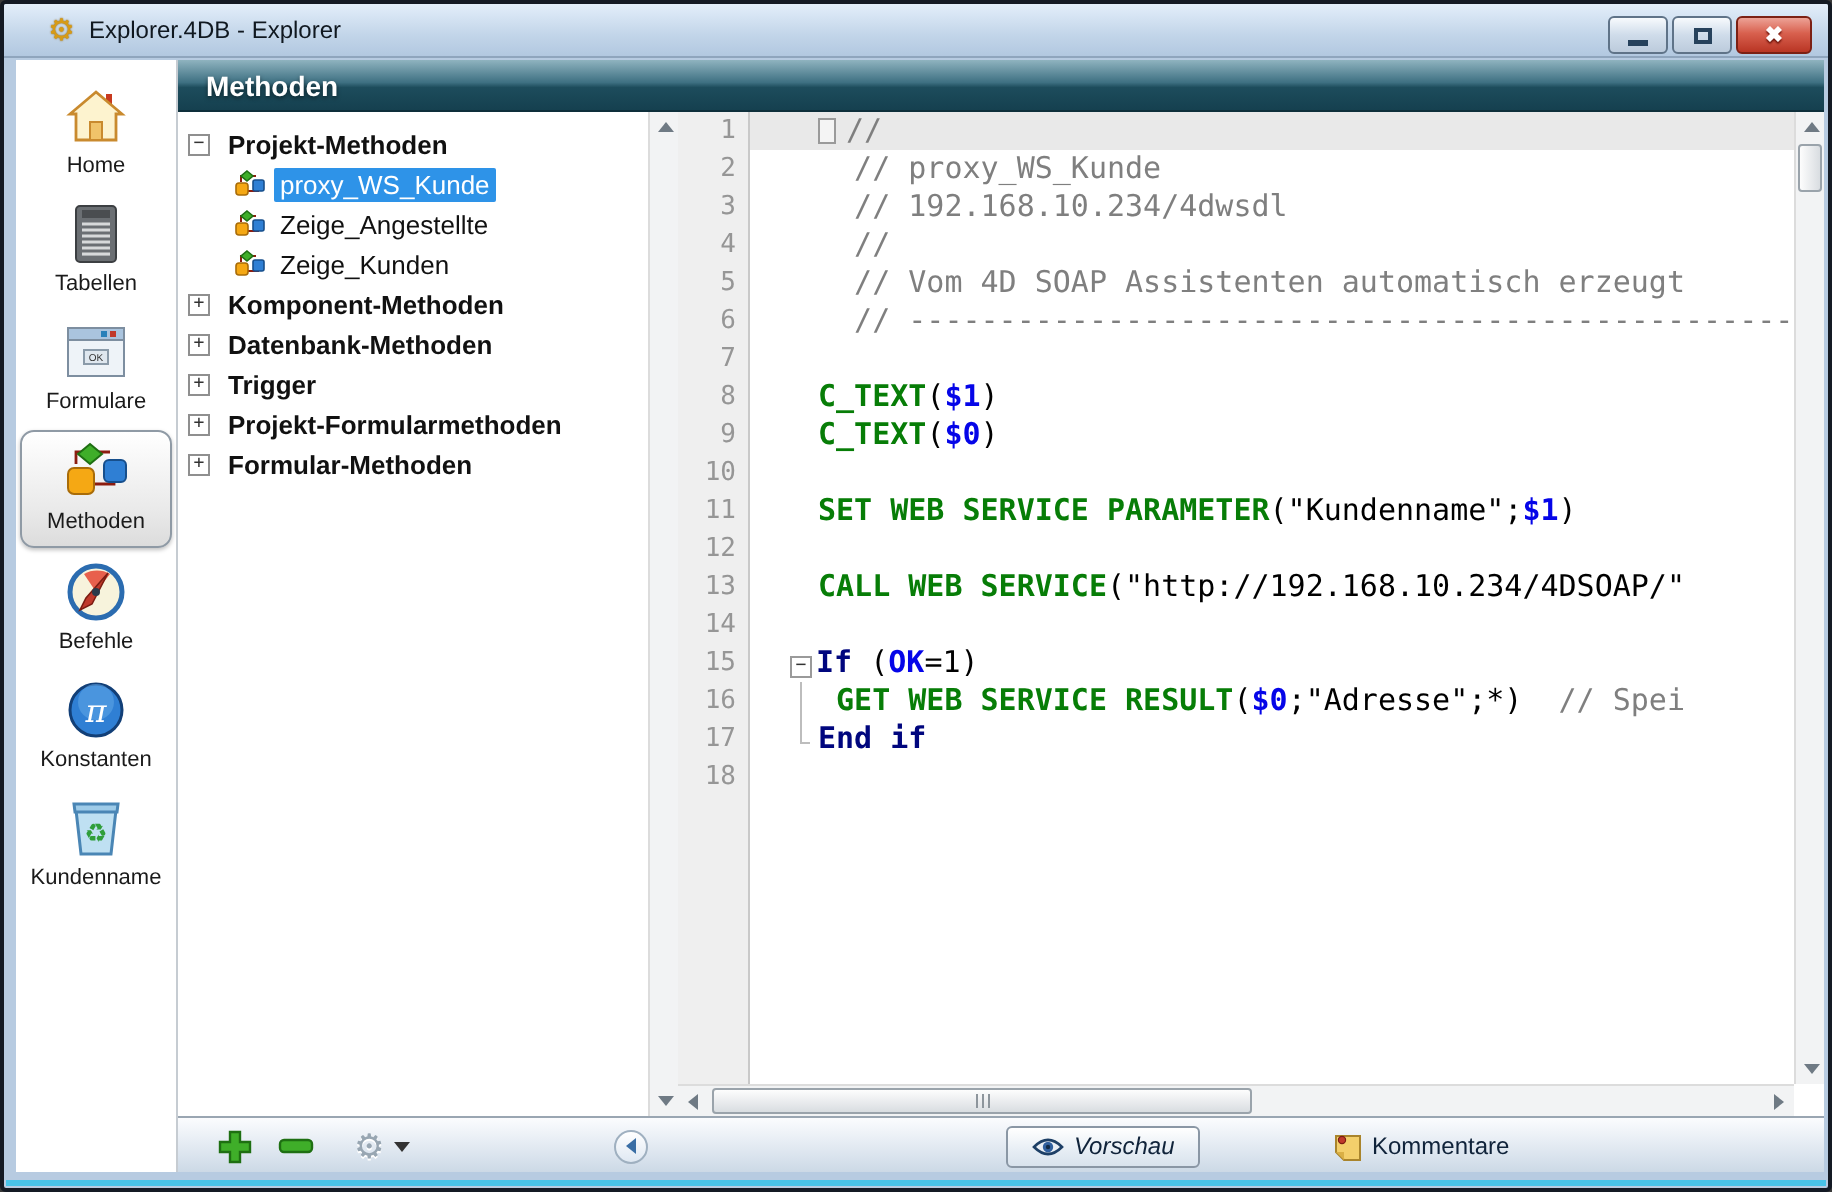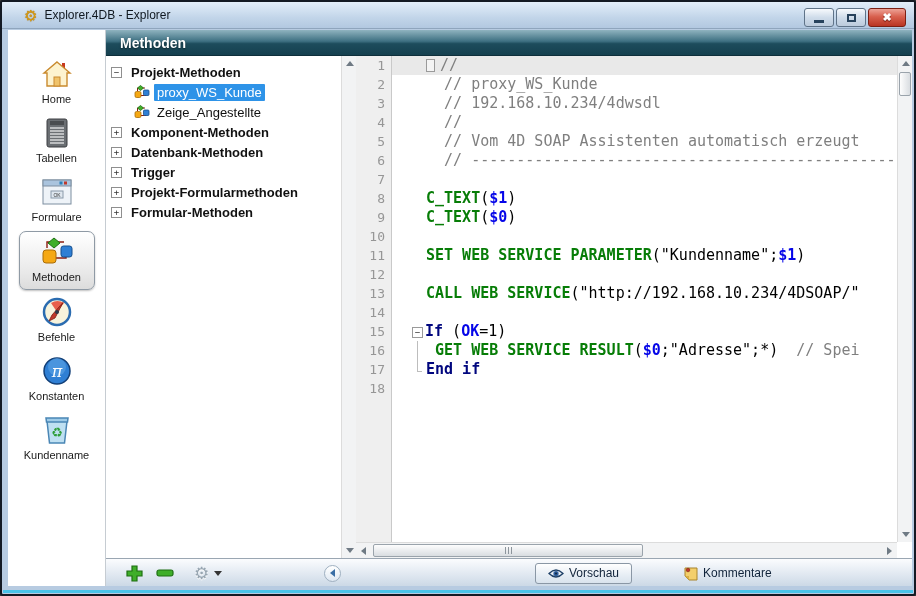--- a/index.html
+++ b/index.html
@@ -15,21 +15,21 @@
   .win-btn{width:30px;height:19px;border:1px solid #5f7388;border-radius:3px;background:linear-gradient(#f7fafd,#cfdcea 50%,#bccbdc);display:flex;align-items:center;justify-content:center;}
   .win-btn.close{width:38px;border:1px solid #7c2014;background:linear-gradient(#eda296,#d8604e 45%,#b93524);}
   .glyph-min{width:10px;height:3px;background:#27425c;margin-top:7px;}
   .glyph-max{width:9px;height:8px;border:2px solid #27425c;}
   .glyph-close{color:#fff;font-size:11px;font-weight:bold;text-shadow:0 1px 1px #6b1208;}
 
   
   .app{position:absolute;left:6px;top:28px;width:904px;height:556px;background:#fff;display:flex;}
 
   
-  .sidebar{width:98px;background:#fff;border-right:1px solid #c6ccd2;display:flex;flex-direction:column;align-items:center;padding-top:24px;}
+  .sidebar{width:81px;background:#fff;border-right:1px solid #c6ccd2;display:flex;flex-direction:column;align-items:center;padding-top:8px;}
   .side-item{width:76px;display:flex;flex-direction:column;align-items:center;padding:4px 0 6px;margin-bottom:2px;cursor:default;}
   .side-item .ic{height:32px;display:flex;align-items:center;justify-content:center;}
   .side-item .lbl{font-size:11px;color:#1a1a1a;margin-top:3px;}
   .side-item.selected{border:1px solid #8f9aa5;border-radius:7px;background:linear-gradient(#ffffff,#e9e9e9 70%,#dcdcdc);box-shadow:0 1px 2px rgba(0,0,0,.25);}
 
   
   .main{flex:1;display:flex;flex-direction:column;min-width:0;}
   .teal-header{height:26px;background:linear-gradient(#8fb3bf,#3e7082 45%,#1d4c5c 55%,#15404f);display:flex;align-items:center;padding-left:14px;border-bottom:1px solid #0e2f3b;}
   .teal-header .hdr-text{color:#fff;font-weight:bold;font-size:14px;text-shadow:0 1px 2px rgba(0,0,0,.5);}
   .body{flex:1;display:flex;min-height:0;}
@@ -237,20 +237,32 @@
                 <span class="mi">
   <svg width="16" height="15" viewBox="0 0 16 15">
                     <path d="M3.5 6 L3.5 3 L11 3" fill="none" stroke="#8c1d10" stroke-width="1"></path>
                     <path d="M6 10.5 L12 10.5 L12 8" fill="none" stroke="#8c1d10" stroke-width="1"></path>
                     <path d="M6.5 0.5 L9.5 3 L6.5 5.5 L3.5 3 Z" fill="#3fae29" stroke="#1e6f12" stroke-width="0.8"></path>
                     <rect x="1" y="6.5" width="6" height="6" rx="1.5" fill="#f5a814" stroke="#a96c08" stroke-width="0.8"></rect>
                     <rect x="9.5" y="5" width="5.5" height="5.5" rx="1" fill="#2f7fd4" stroke="#174f8c" stroke-width="0.8"></rect>
                   </svg>
 </span>
                 <span class="tl">Zeige_Angestellte</span>
+              </div>
+              <div class="tree-row lvl1">
+                <span class="mi">
+  <svg width="16" height="15" viewBox="0 0 16 15">
+                    <path d="M3.5 6 L3.5 3 L11 3" fill="none" stroke="#8c1d10" stroke-width="1"></path>
+                    <path d="M6 10.5 L12 10.5 L12 8" fill="none" stroke="#8c1d10" stroke-width="1"></path>
+                    <path d="M6.5 0.5 L9.5 3 L6.5 5.5 L3.5 3 Z" fill="#3fae29" stroke="#1e6f12" stroke-width="0.8"></path>
+                    <rect x="1" y="6.5" width="6" height="6" rx="1.5" fill="#f5a814" stroke="#a96c08" stroke-width="0.8"></rect>
+                    <rect x="9.5" y="5" width="5.5" height="5.5" rx="1" fill="#2f7fd4" stroke="#174f8c" stroke-width="0.8"></rect>
+                  </svg>
+</span>
+                <span class="tl">Zeige_Kunden</span>
               </div>
               <div class="tree-row bold">
                 <span class="expander">+</span>
                 <span class="tl">Komponent-Methoden</span>
               </div>
               <div class="tree-row bold">
                 <span class="expander">+</span>
                 <span class="tl">Datenbank-Methoden</span>
               </div>
               <div class="tree-row bold">
@@ -344,21 +356,21 @@
           <div class="tb-icon-btn">
             <span class="gear-glyph">⚙</span>
             <span class="dd-arrow"></span>
           </div>
         </div>
         <div class="tb-abs" style="left:218px;">
           <div class="circle-btn">
             <span class="tri left"></span>
           </div>
         </div>
-        <div class="tb-abs" style="left:429px;">
+        <div class="tb-abs" style="left:414px;font-style:italic;">
           <div class="preview-btn">
             <svg width="16" height="11" viewBox="0 0 16 11">
                 <path d="M1 5.5 Q8 -1.5 15 5.5 Q8 12.5 1 5.5 Z" fill="#e8eef5" stroke="#1d3f66" stroke-width="1.3"></path>
                 <circle cx="8" cy="5.5" r="2.6" fill="#2f5f9e"></circle>
                 <circle cx="8" cy="5.5" r="1.1" fill="#102a47"></circle>
               </svg>
             <span>Vorschau</span>
           </div>
         </div>
         <div class="tb-abs" style="left:578px;">

